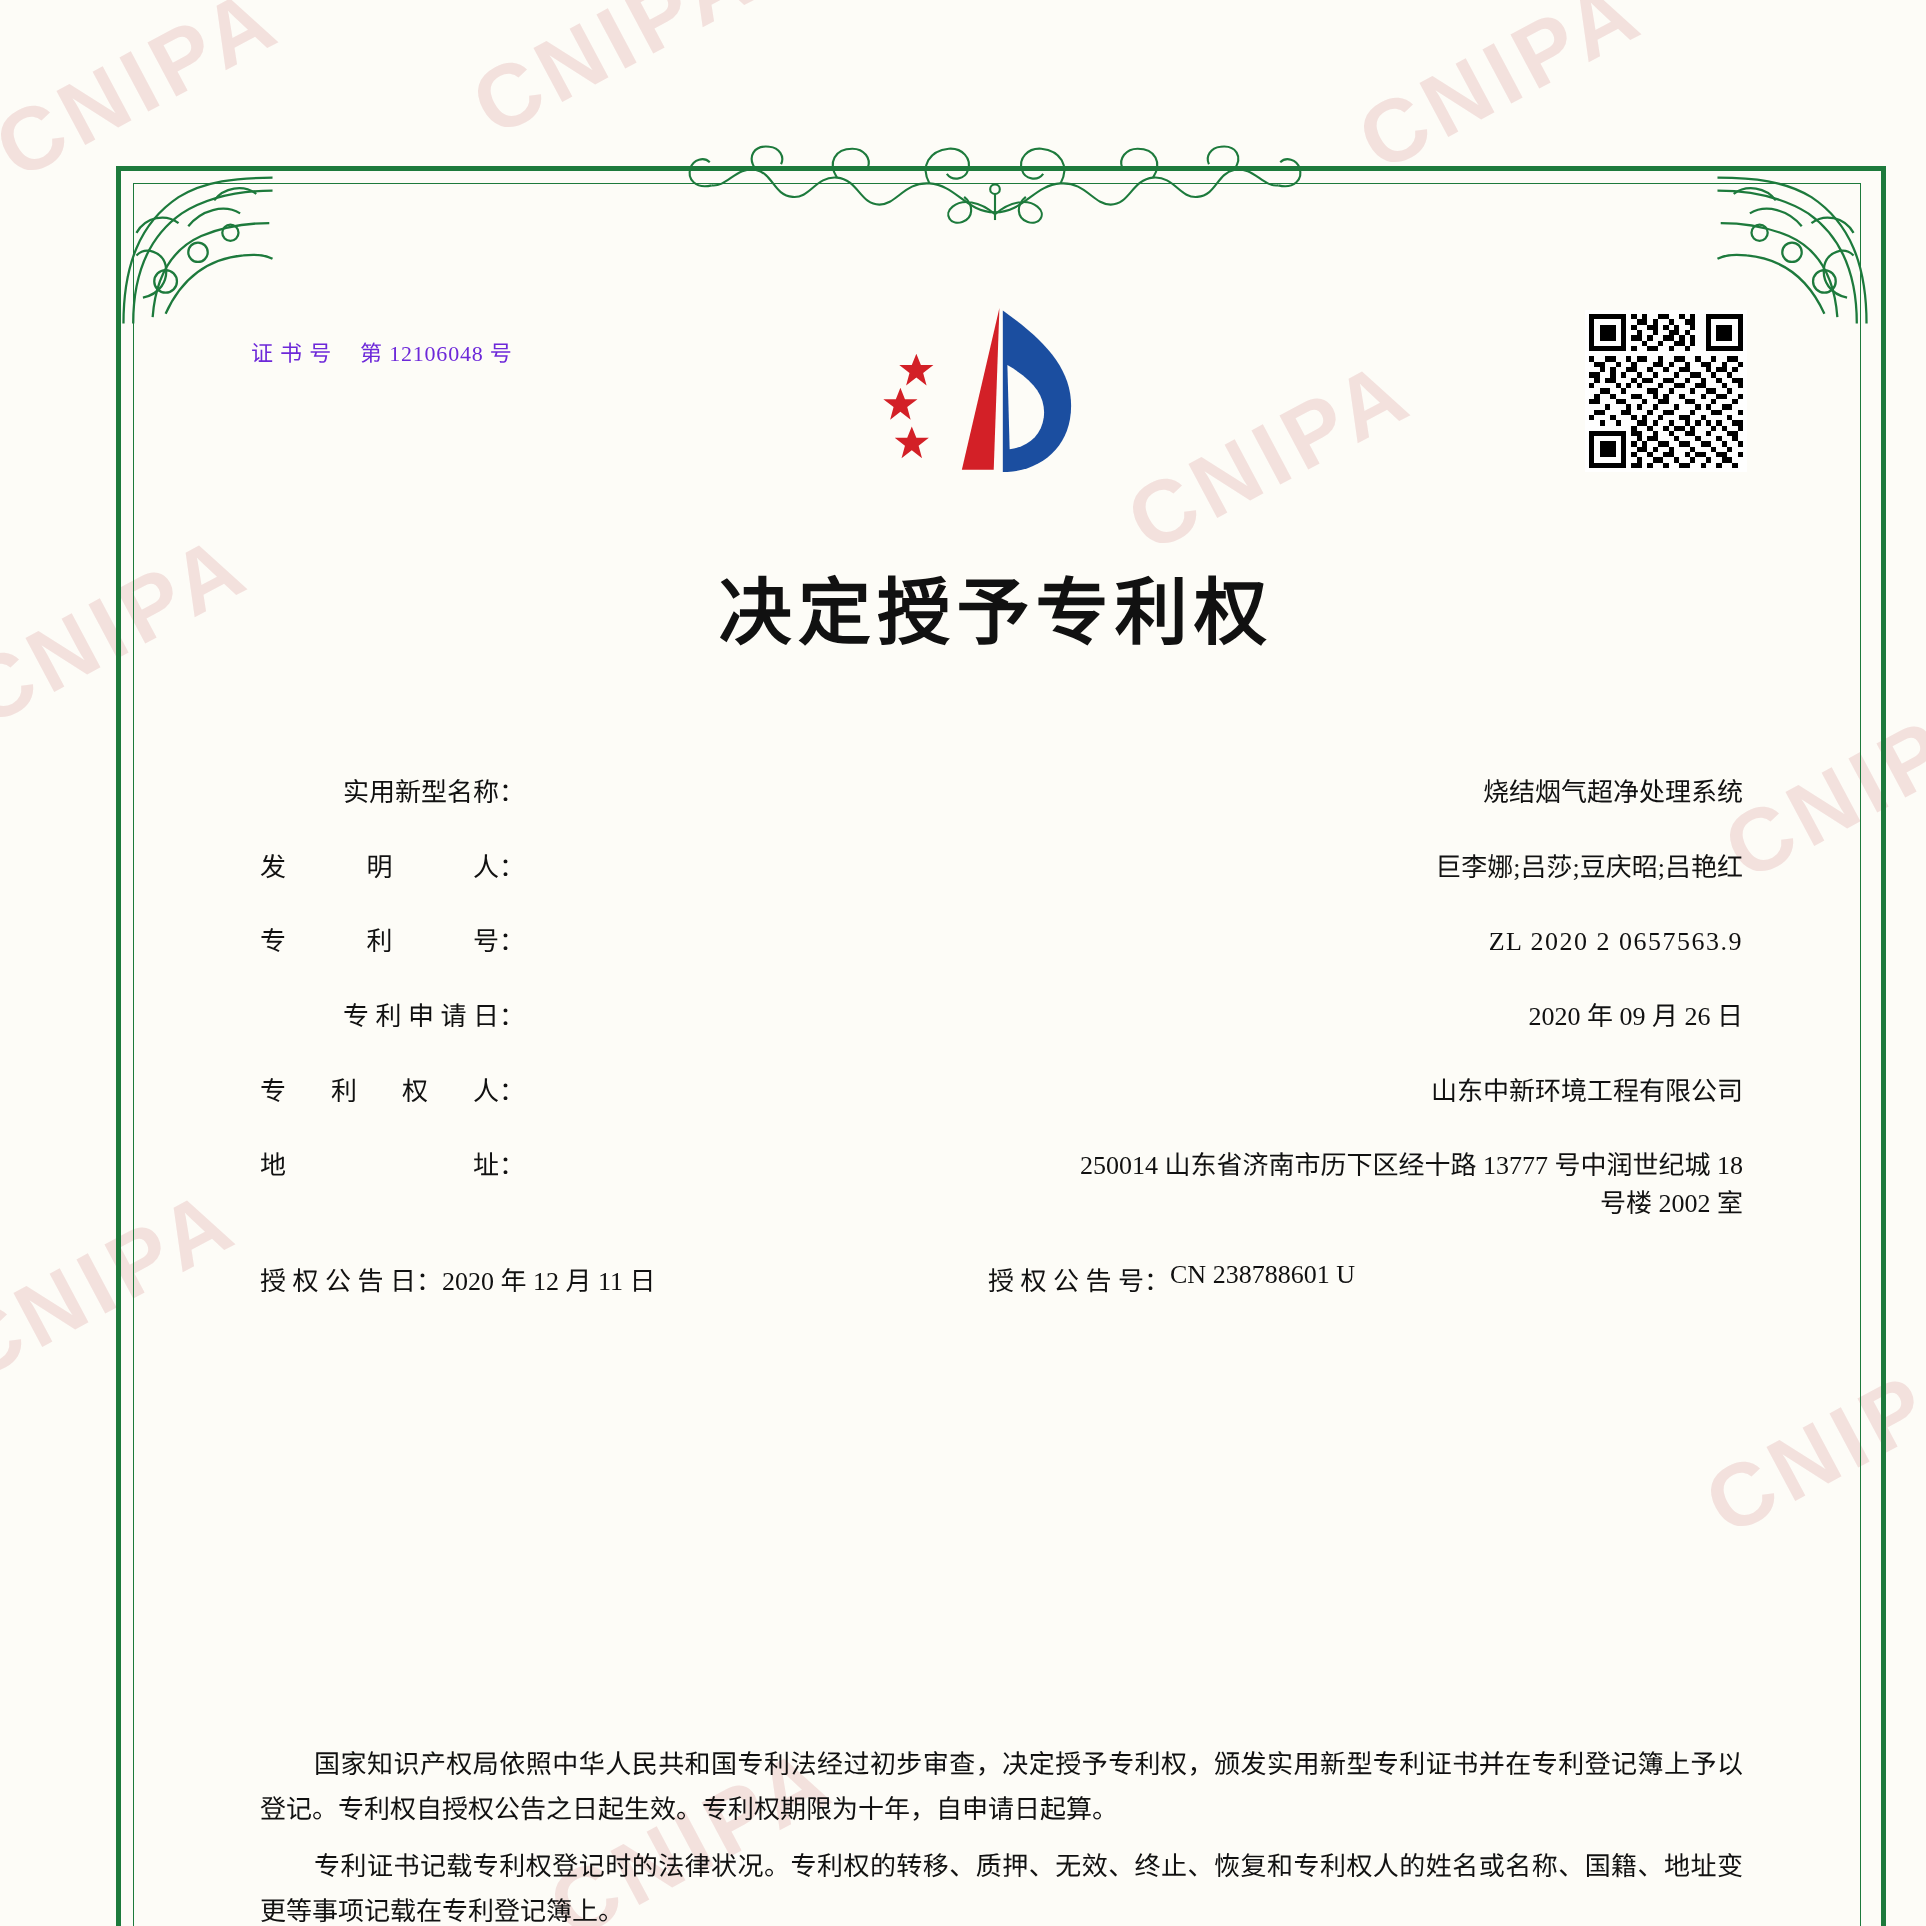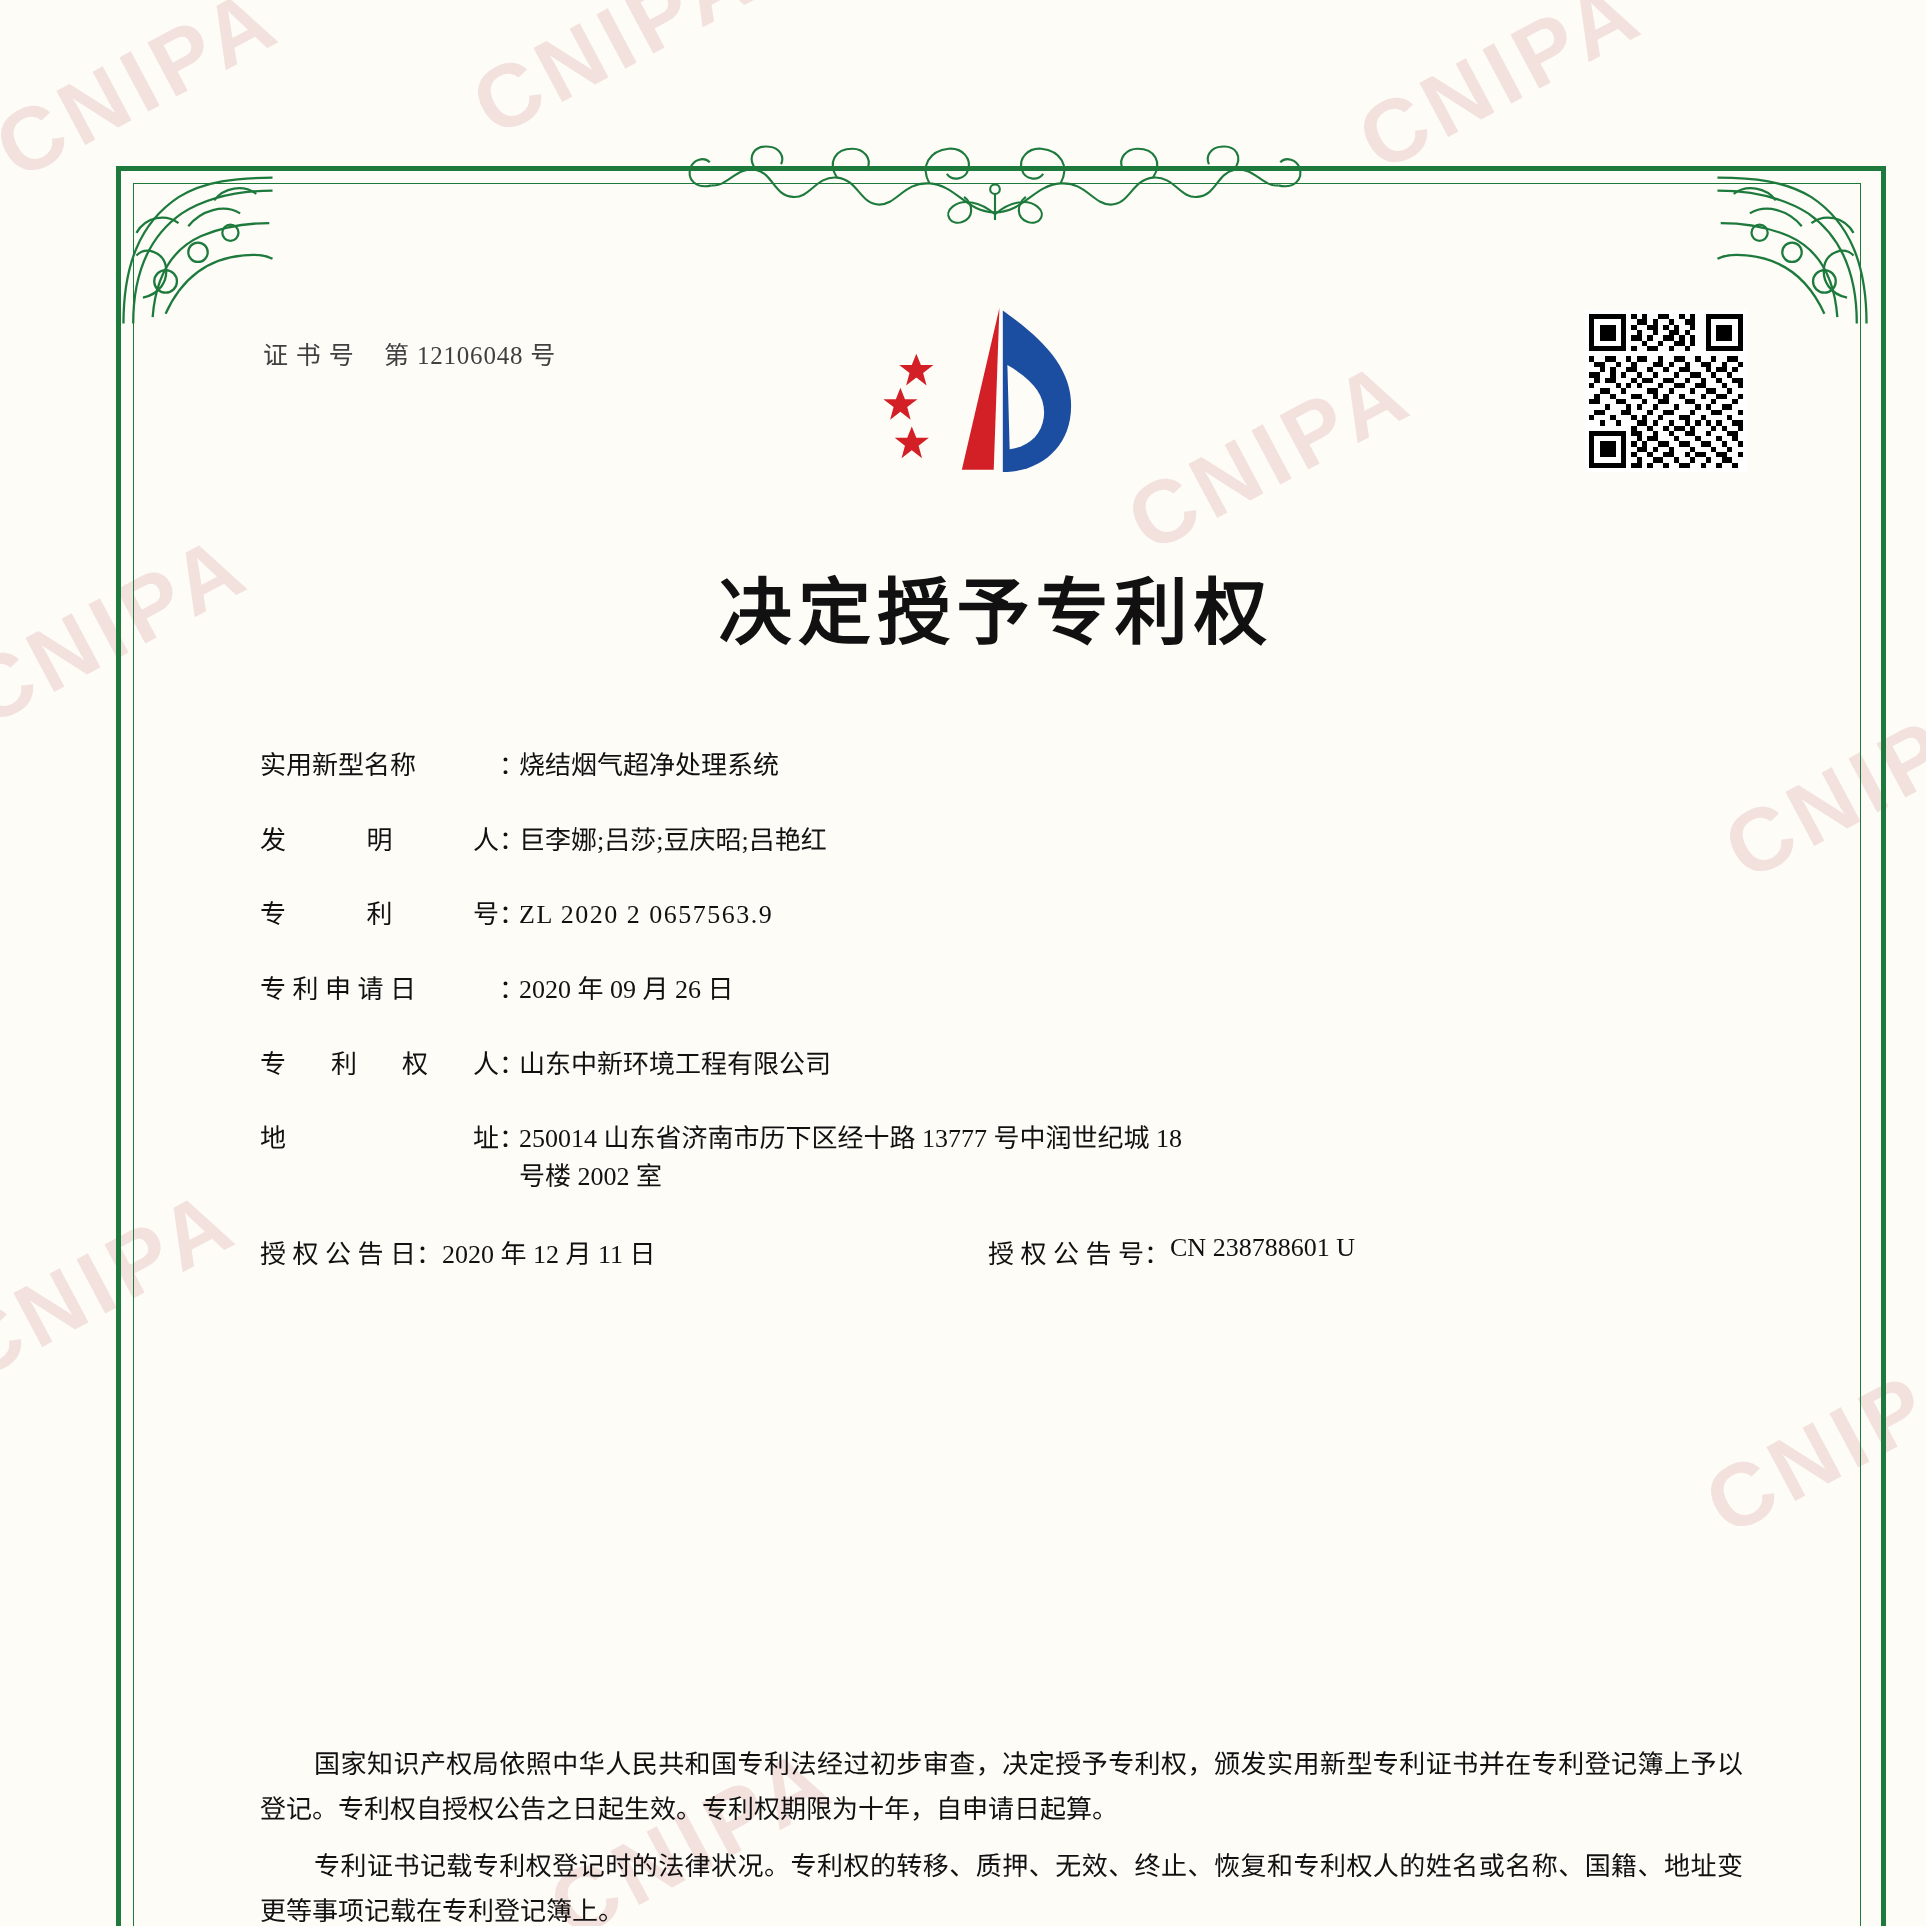--- a/index.html
+++ b/index.html
@@ -84,24 +84,24 @@
     position: absolute;
     left: 133px;
     top: 183px;
     width: 1726px;
     height: 2410px;
     z-index: 6;
   }
 
   .cert-number {
     position: absolute;
-    left: 130px;
+    left: 118px;
     top: 152px;
-    font-size: 25px;
-    color: #404040;
+    font-size: 22px;
+    color: #6d28d9;
     letter-spacing: 0.8px;
     white-space: nowrap;
   }
 
   .qr {
     position: absolute;
     right: 112px;
     top: 127px;
     width: 154px;
     height: 154px;
@@ -130,21 +130,22 @@
     font-weight: bold;
     letter-spacing: 6.2px;
     color: #111;
     font-family: "Liberation Serif", "DejaVu Serif", serif;
   }
 
   .fields {
     position: absolute;
     left: 127px;
     right: 116px;
-    top: 564px;
+    top: 591px;
+    text-align: right;
   }
   .field-row {
     display: flex;
     align-items: flex-start;
     margin-bottom: 37px;
     font-size: 26px;
     color: #111;
     line-height: 1.45;
   }
   .field-label {

